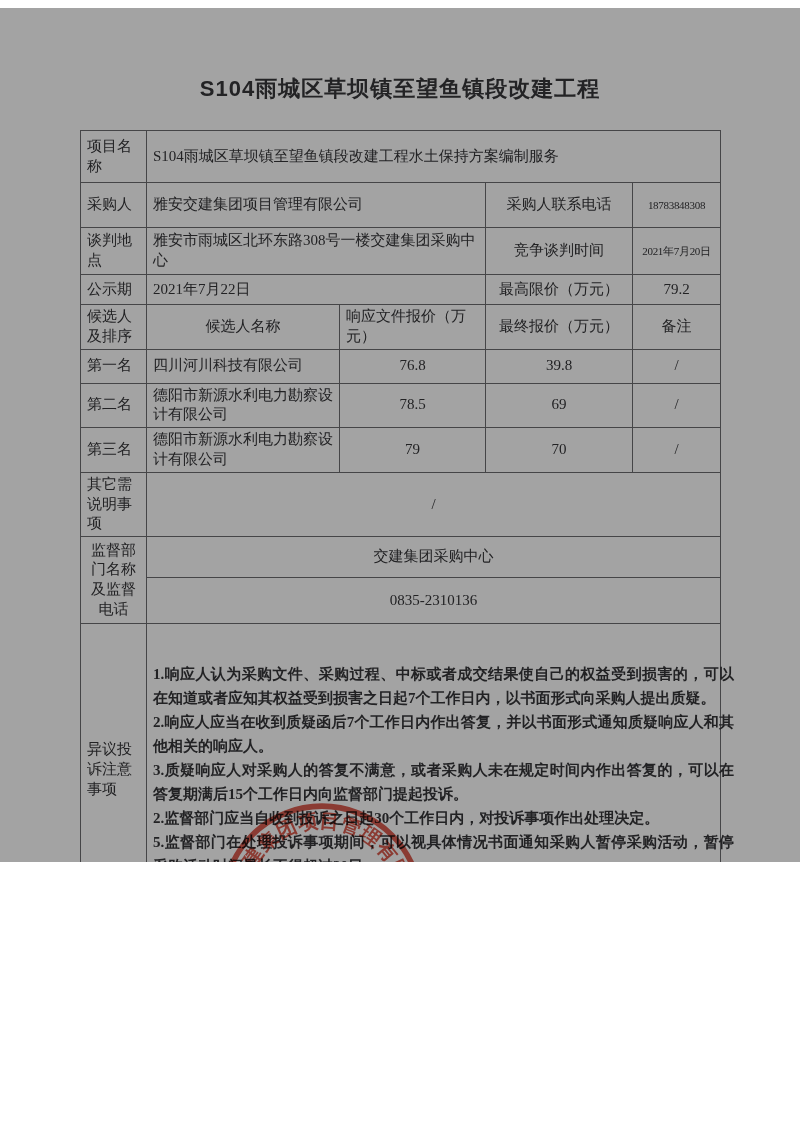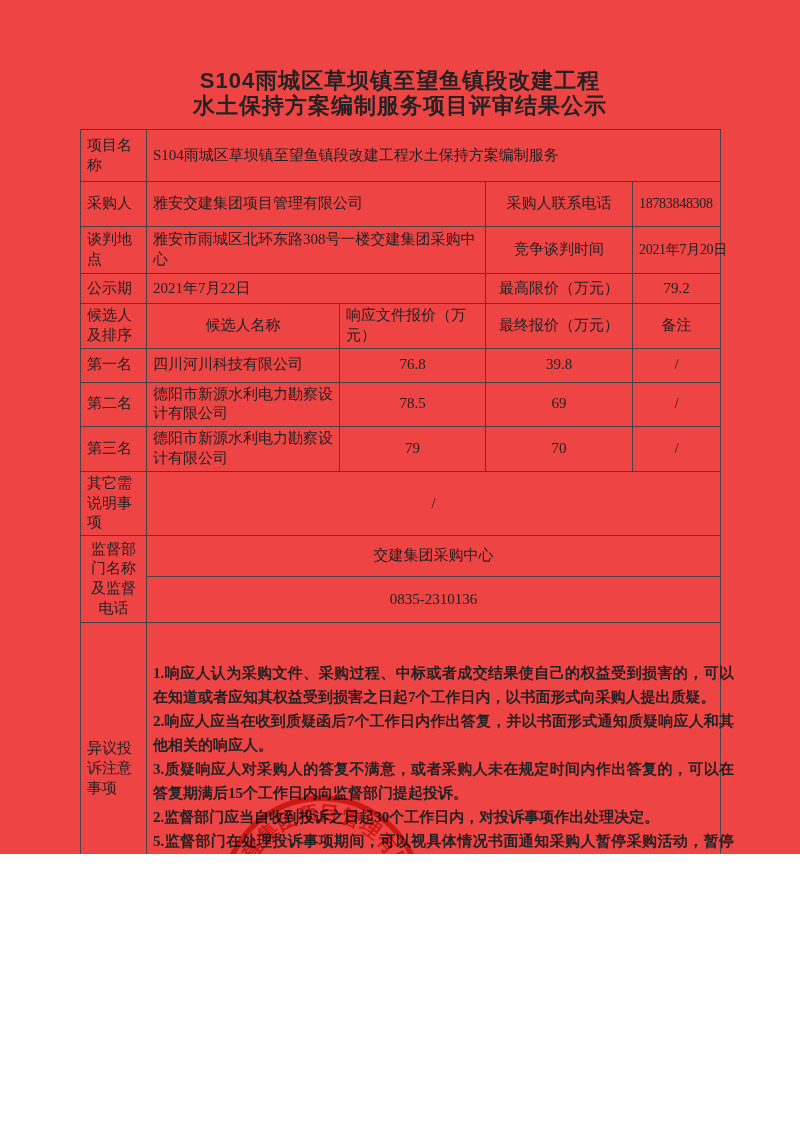--- a/index.html
+++ b/index.html
@@ -1,60 +1,60 @@
 <!DOCTYPE html>
 <html><head>
 <meta charset="utf-8">
 <style>
   * { margin: 0; padding: 0; box-sizing: border-box; }
   html, body { background: #ffffff; }
   .page {
     position: relative;
     width: 800px;
     height: 854px;
-    margin: 0 auto;
-    background: #ef4444;
+    margin: 8px auto;
+    background: #a3a3a3;
     font-family: "Liberation Serif", serif;
     color: #1c1c1e;
     overflow: hidden;
   }
   .doc-title {
     position: absolute;
     top: 68px;
     left: 0;
     width: 100%;
     text-align: center;
     font-family: "Liberation Sans", sans-serif;
     font-weight: 700;
     font-size: 22px;
     line-height: 25px;
     letter-spacing: 1px;
     color: #232325;
   }
   table.results {
     position: absolute;
     left: 80px;
-    top: 129px;
+    top: 122px;
     width: 640px;
     border-collapse: collapse;
     table-layout: fixed;
     font-size: 15px;
     color: #222224;
   }
   table.results td {
     border: 1.5px solid #454547;
     vertical-align: middle;
     padding: 2px 6px;
     line-height: 1.32;
   }
   td.lab { padding: 2px 2px; text-align: left; }
   td.lab-c { padding: 2px 1px; text-align: center; }
   td.c { text-align: center; }
   td.price-hd { padding: 2px 8px; text-align: left; }
-  td.num { font-size: 14px; letter-spacing: -0.3px; white-space: nowrap; }
+  td.num { text-align: center; font-size: 11px; letter-spacing: -0.3px; white-space: nowrap; }
   tr.r1  { height: 52px; }
   tr.r2  { height: 45px; }
   tr.r3  { height: 47px; }
   tr.r4  { height: 30px; }
   tr.r5  { height: 42px; }
   tr.r6  { height: 34px; }
   tr.r7  { height: 43px; }
   tr.r8  { height: 41px; padding-left: 20px; }
   tr.r9  { height: 36px; }
   tr.r10a { height: 41px; }
@@ -97,21 +97,20 @@
     pointer-events: none;
   }
 </style>
 </head>
 <body>
 
 <div class="page">
 
   <div class="doc-title">
     <div>S104雨城区草坝镇至望鱼镇段改建工程</div>
-    <div>水土保持方案编制服务项目评审结果公示</div>
   </div>
 
   <table class="results">
     <colgroup>
       <col style="width:66px">
         <col style="width:193px">
         <col style="width:146px">
         <col style="width:147px">
         <col style="width:88px">
     </colgroup>

